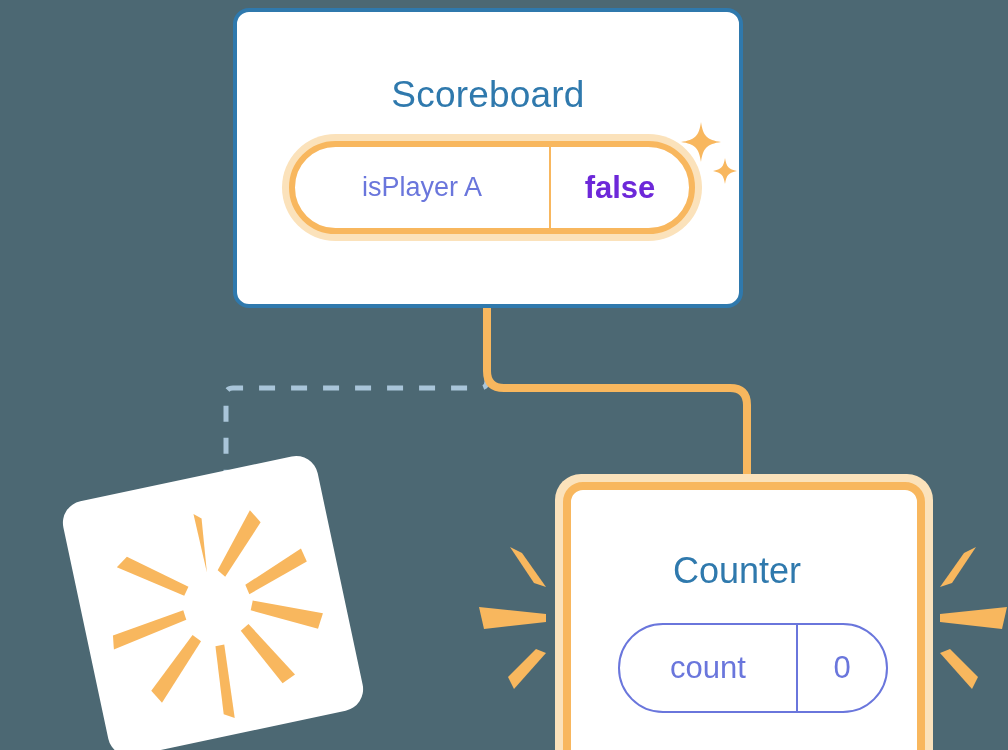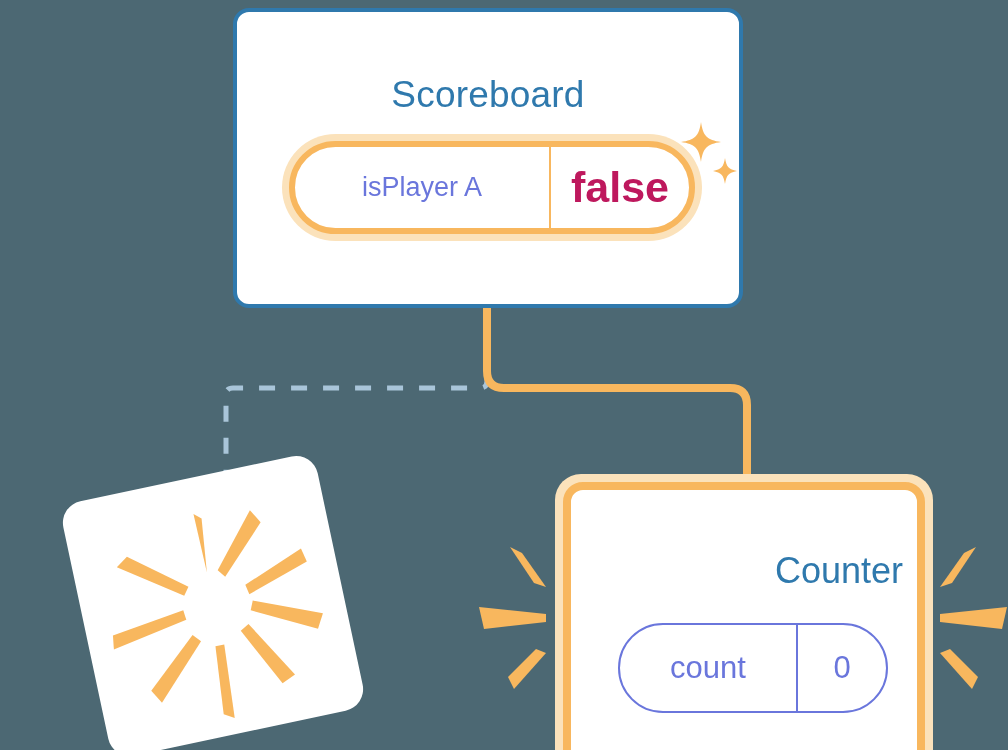--- a/index.html
+++ b/index.html
@@ -89,22 +89,22 @@
     color: #6a76dc;
     font-size: 27px;
     font-weight: 400;
     border-right: 2px solid #f8b75e;
   }
   .pill-val-o {
     flex: 1 1 auto;
     display: flex;
     align-items: center;
     justify-content: center;
-    color: #be185d;
-    font-size: 43px;
+    color: #6d28d9;
+    font-size: 31px;
     font-weight: 700;
   }
 
   
   .sparkle-group {
     position: absolute;
     left: 675px;
     top: 92px;
     width: 70px;
     height: 70px;
@@ -131,21 +131,21 @@
     border: 8px solid #f8b75e;
     border-radius: 20px;
     background: #ffffff;
     position: relative;
   }
   .card-title-counter {
     position: absolute;
     left: 0;
     right: 14px;
     top: 60px;
-    text-align: right;
+    text-align: center;
     color: #2f79ad;
     font-size: 36px;
     font-weight: 400;
   }
 
   .pill-blue {
     position: absolute;
     left: 47px;
     top: 133px;
     width: 270px;

